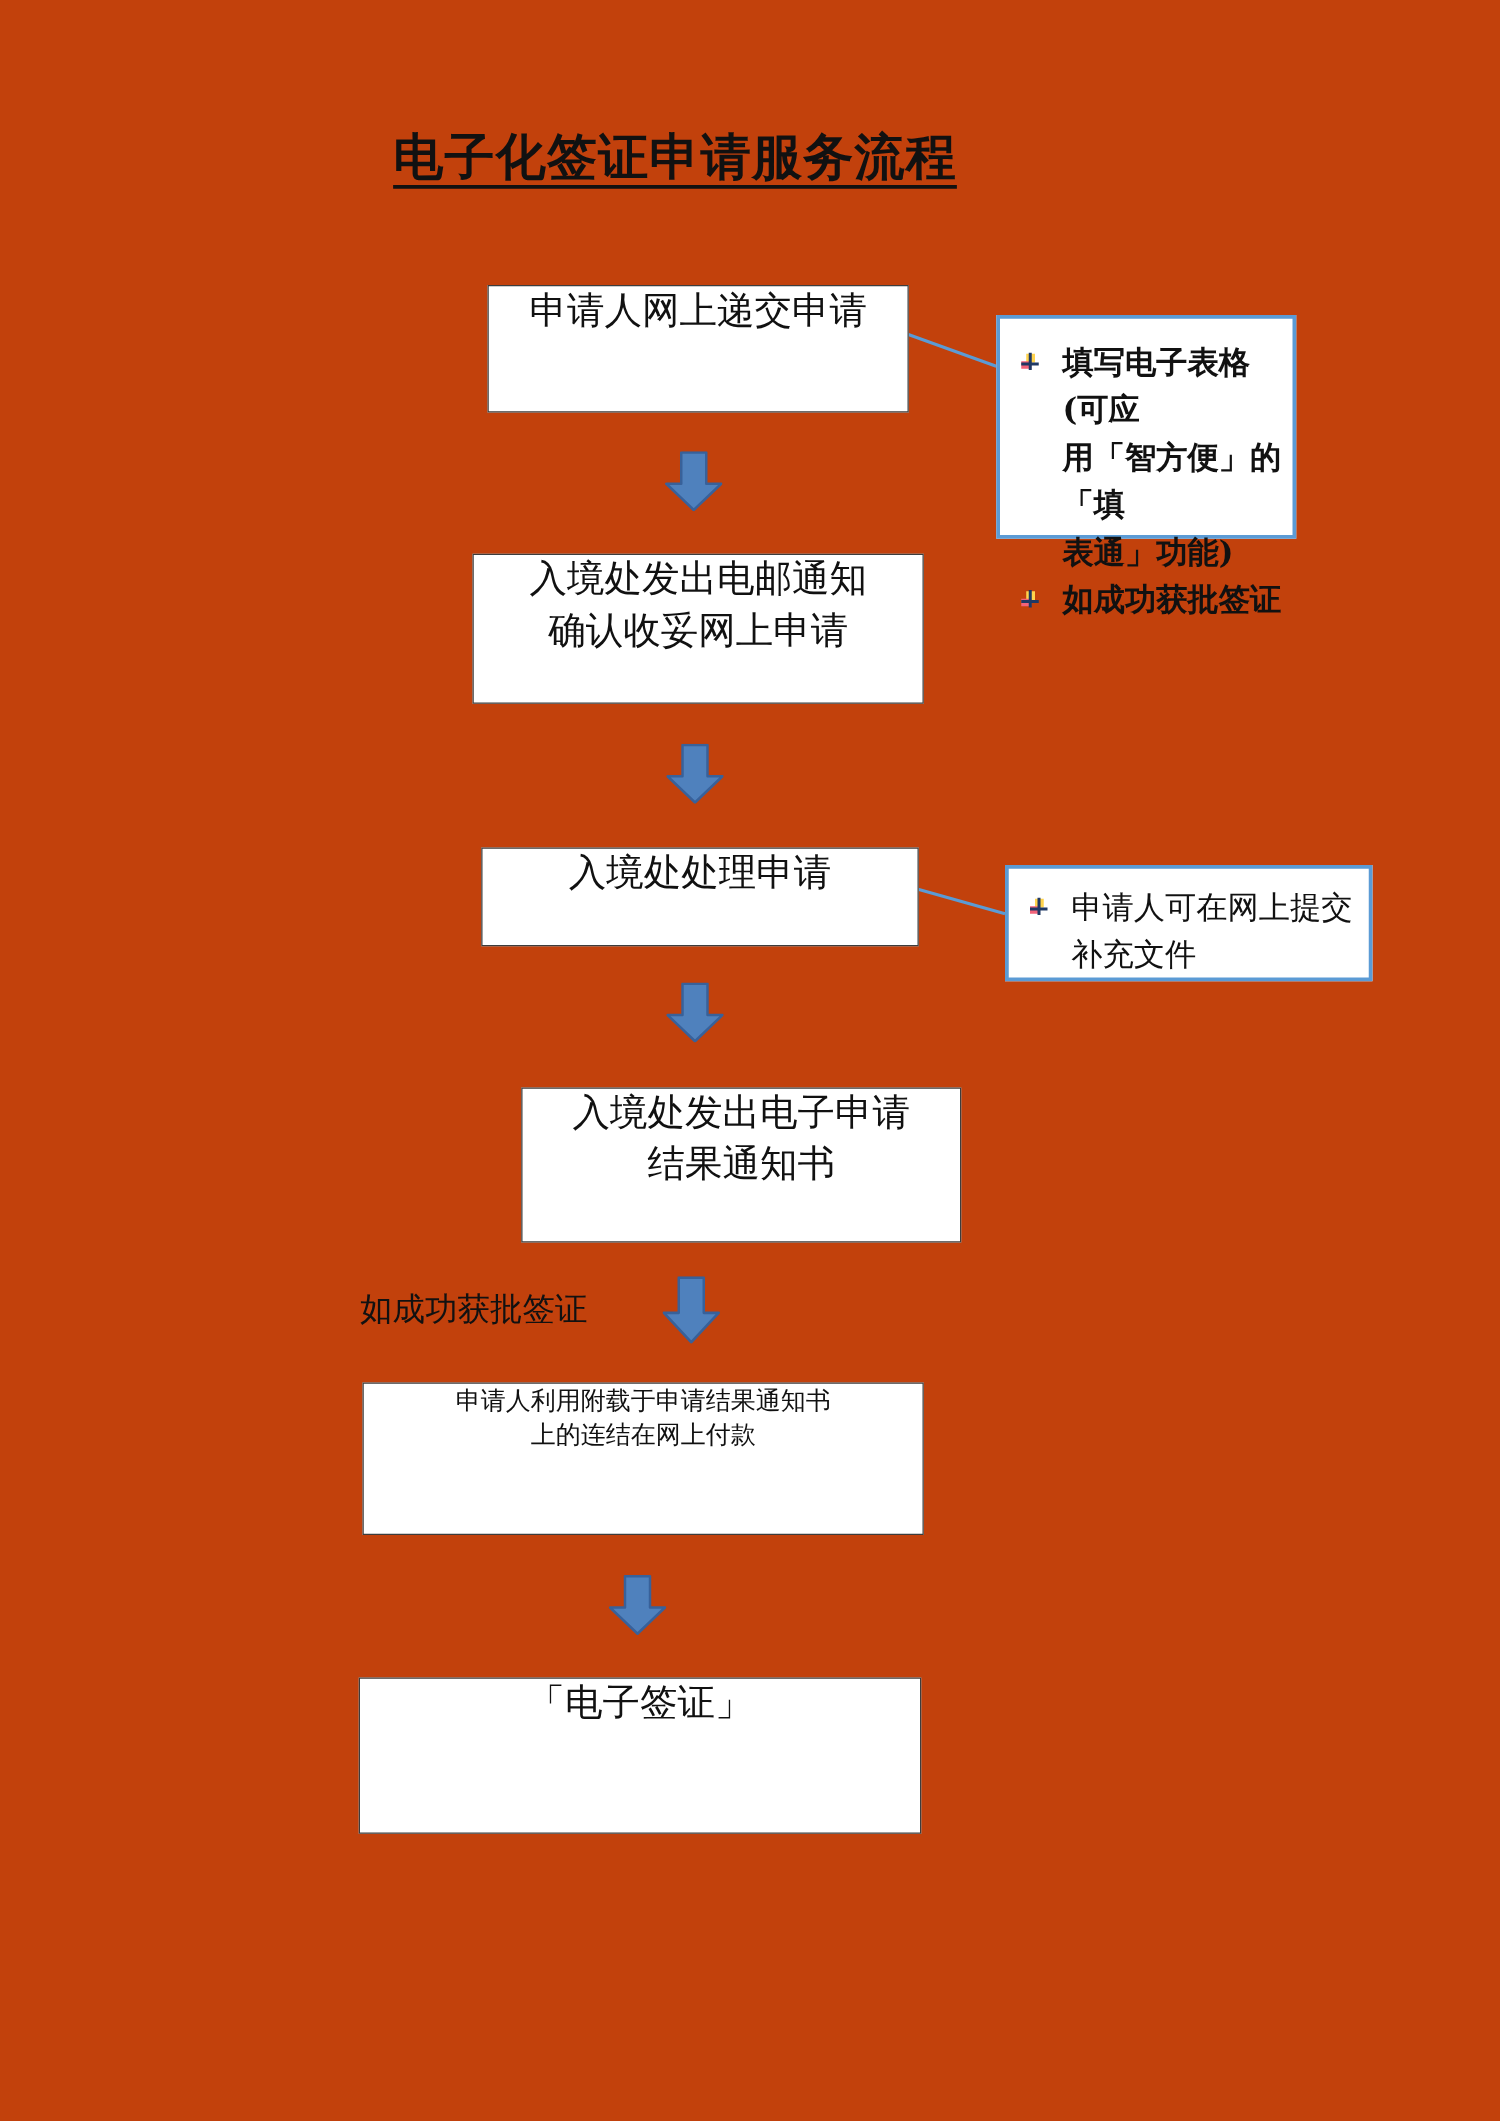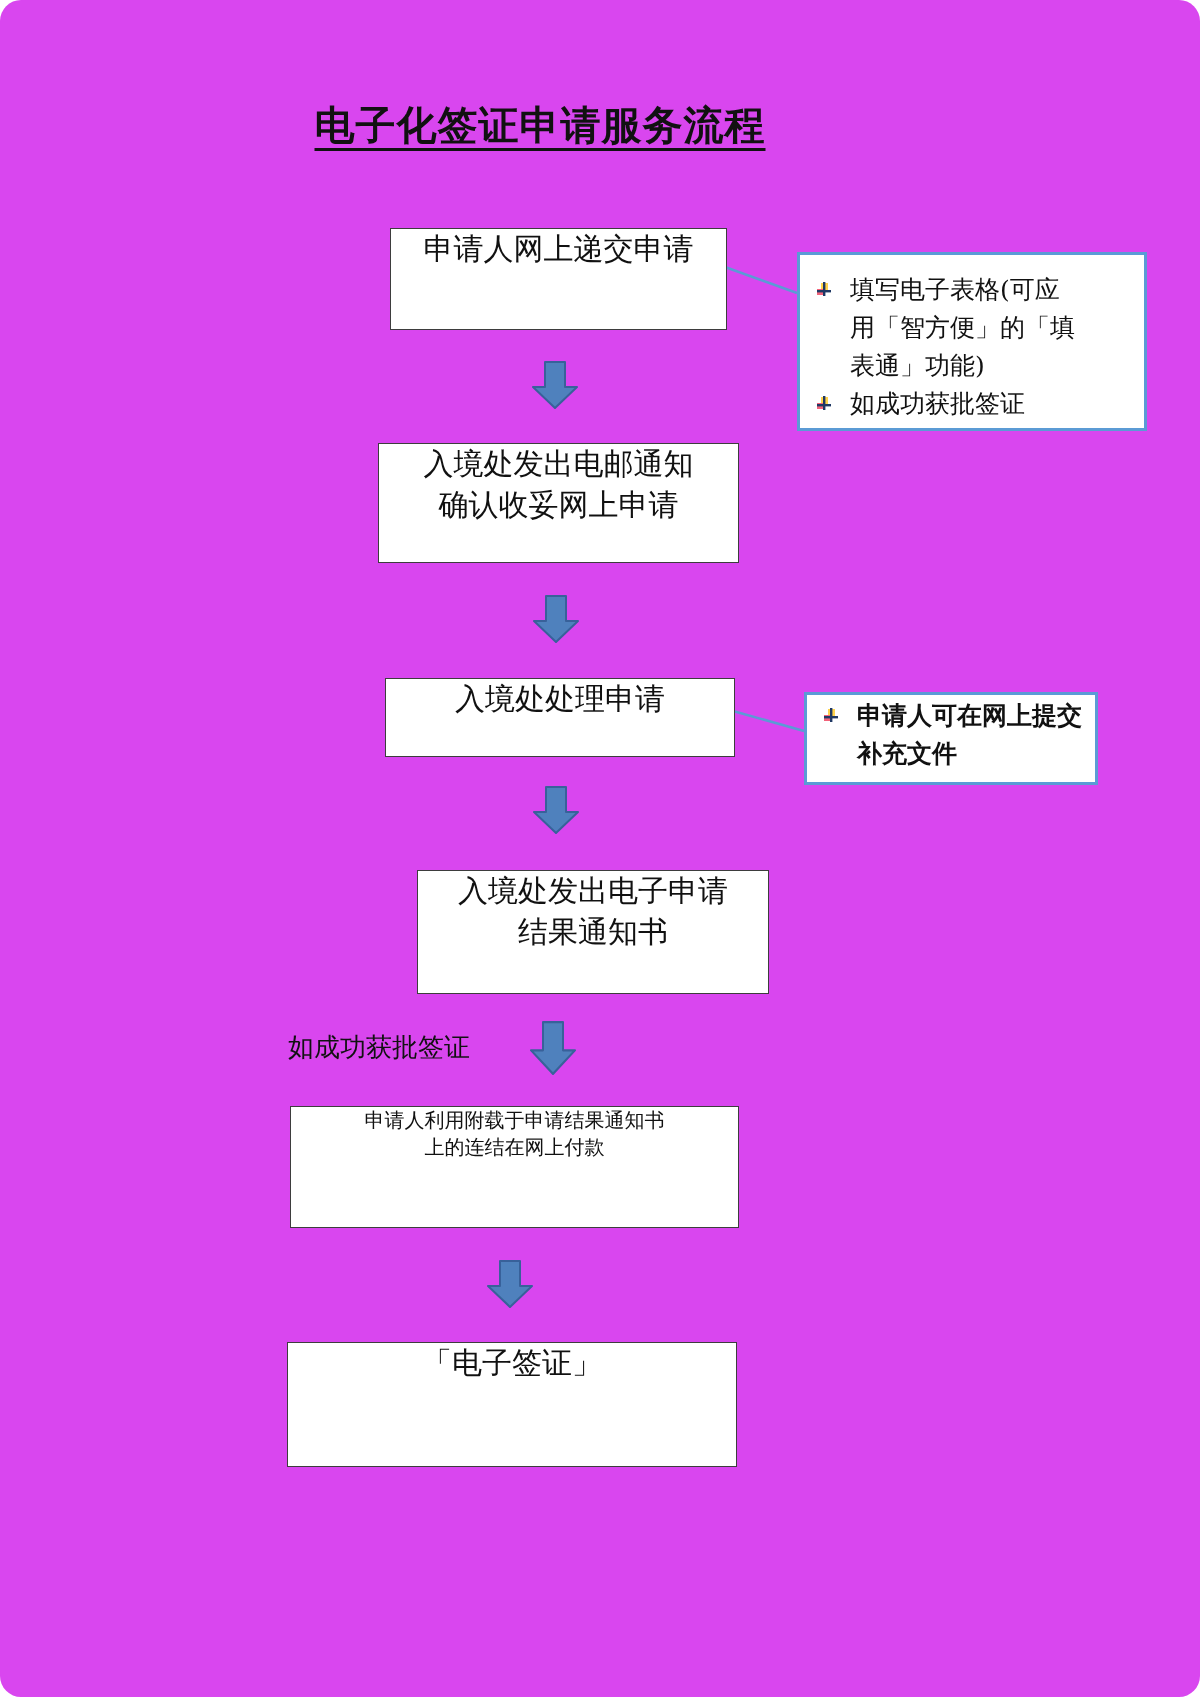--- a/index.html
+++ b/index.html
@@ -1,24 +1,23 @@
 <!DOCTYPE html>
 <html><head>
 <meta charset="utf-8">
 <style>
   html,body{margin:0;padding:0;background:#ffffff;}
   #canvas{
     position:relative;
     width:1200px;
     height:1697px;
-    background:#d946ef;
+    background:#c2410c;
     font-family:"DejaVu Serif","Liberation Serif",serif;
     color:#111;
     overflow:hidden;
-    border-radius:21px;
   }
   .page-title{
     position:absolute;
     left:0; top:98px; width:1080px;
     text-align:center;
     font-size:40px;
     font-weight:bold;
     letter-spacing:1px;
     text-decoration:underline;
     text-decoration-thickness:3px;
@@ -123,21 +122,21 @@
   </div>
 
   <svg class="arrow" style="left:487px;top:1260px;" viewBox="0 0 46 48">
     <polygon points="13,1 33,1 33,26 45,26 23,47 1,26 13,26" stroke-width="2" stroke-linejoin="round" fill="#4F81BD" stroke="#38619A"></polygon>
   </svg>
 
   <div class="flow-box" style="left:287px;top:1342px;width:448px;height:123px;">
     <div class="line">「电子签证」</div>
   </div>
 
-  <div class="callout" style="left: 797px; top: 252px; width: 350px; height: 179px; border-color: rgb(91, 155, 213);">
+  <div class="callout" style="left: 797px; top: 252px; width: 240px; height: 179px; border-color: rgb(91, 155, 213); font-weight: bold;">
     <div class="callout-inner">
       <div class="bullet-row">
         <span class="bullet-icon">
           <svg viewBox="0 0 16 16">
               <use href="#bullet-plus"></use>
             </svg>
         </span>
         <div class="bullet-text">
           <div>填写电子表格(可应</div>
           <div>用「智方便」的「填</div>
@@ -151,21 +150,21 @@
             </svg>
         </span>
         <div class="bullet-text">
           <div>如成功获批签证</div>
         </div>
       </div>
     </div>
   </div>
 
   <div class="callout" style="left: 804px; top: 692px; width: 294px; height: 93px; border-color: rgb(91, 155, 213);">
-    <div class="callout-inner" style="padding-top:2px;font-weight:bold;">
+    <div class="callout-inner" style="padding-top:12px;">
       <div class="bullet-row">
         <span class="bullet-icon">
           <svg viewBox="0 0 16 16">
               <use href="#bullet-plus"></use>
             </svg>
         </span>
         <div class="bullet-text">
           <div>申请人可在网上提交</div>
           <div>补充文件</div>
         </div>

